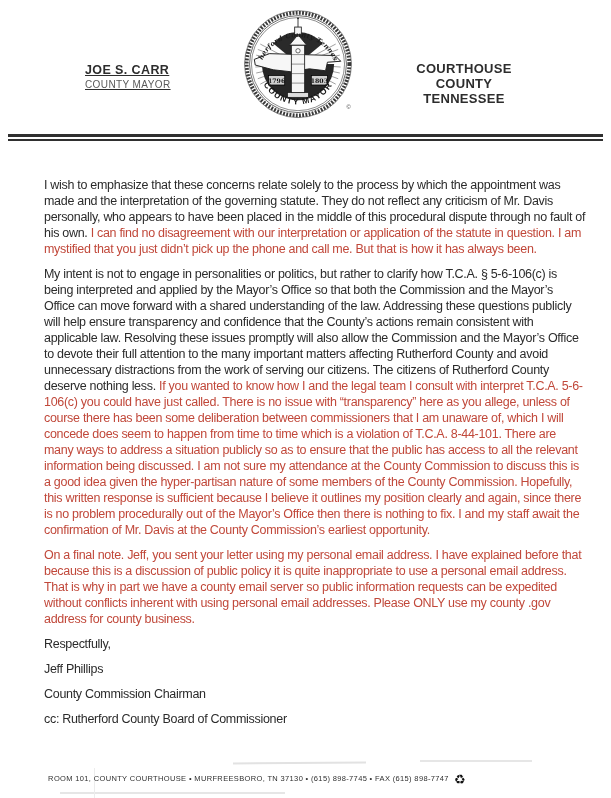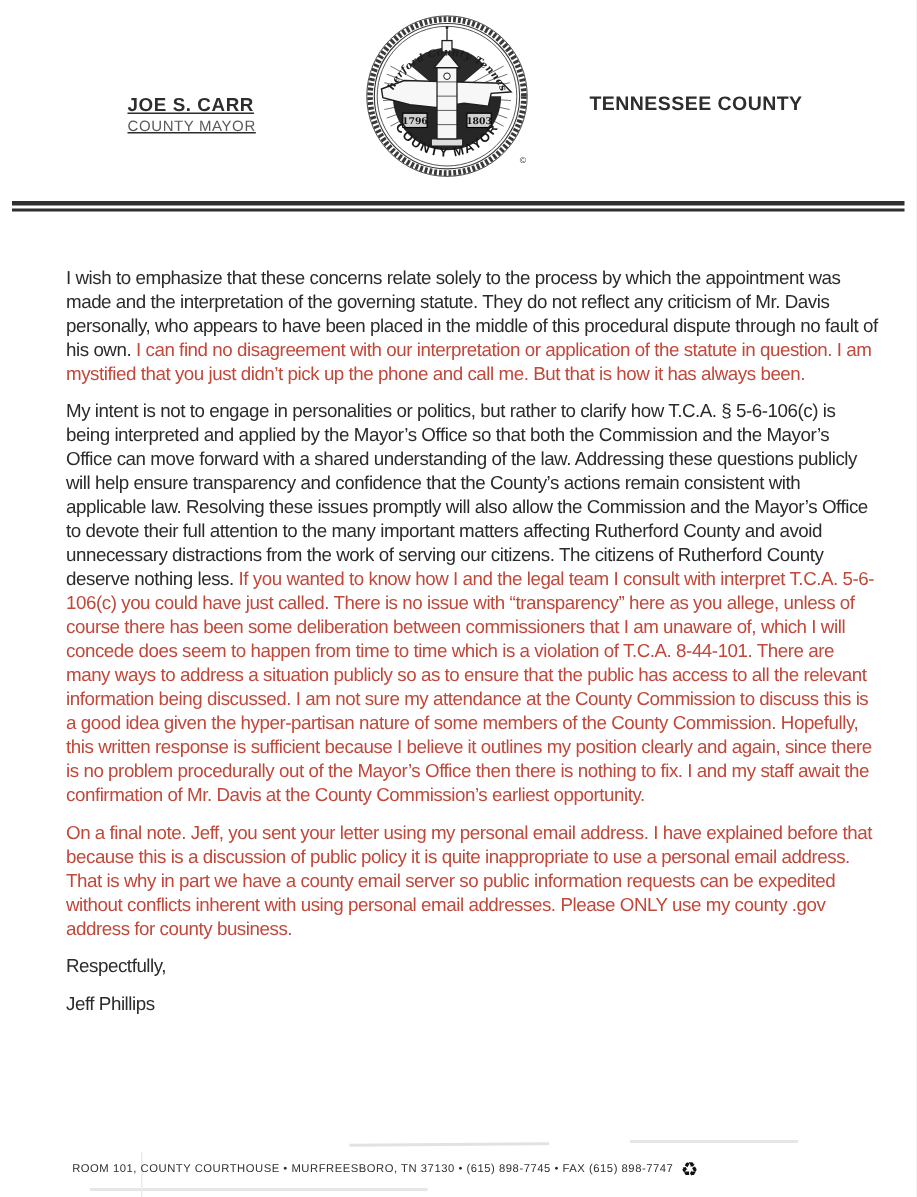--- a/index.html
+++ b/index.html
@@ -121,31 +121,34 @@
       <textPath href="#arcBot" startOffset="50%" text-anchor="middle">COUNTY MAYOR</textPath>
     </text>
 
     <circle cx="60" cy="58" r="51" fill="none" stroke="#3a3a3a" stroke-width="0.8"></circle>
     <circle cx="60" cy="58" r="54" fill="none" stroke="#3a3a3a" stroke-width="4" stroke-dasharray="2 1.4"></circle>
     <circle cx="60" cy="58" r="56.3" fill="none" stroke="#4a4a4a" stroke-width="0.7"></circle>
     <text x="111" y="105" font-size="6" fill="#333" font-family="Liberation Sans, sans-serif">©</text>
   </svg>
 
   <div class="county-block">
-    <div>TENNESSEE COUNTY</div>
+    <div>COURTHOUSE COUNTY</div>
+    <div>TENNESSEE</div>
   </div>
 
   <div class="rule"></div>
 
   <main class="letter">
       <p><span class="run">I wish to emphasize that these concerns relate solely to the process by which the appointment was made and the interpretation of the governing statute. They do not reflect any criticism of Mr. Davis personally, who appears to have been placed in the middle of this procedural dispute through no fault of his own. </span><span class="run red">I can find no disagreement with our interpretation or application of the statute in question. I am mystified that you just didn’t pick up the phone and call me. But that is how it has always been.</span></p>
       <p><span class="run">My intent is not to engage in personalities or politics, but rather to clarify how T.C.A. § 5-6-106(c) is being interpreted and applied by the Mayor’s Office so that both the Commission and the Mayor’s Office can move forward with a shared understanding of the law. Addressing these questions publicly will help ensure transparency and confidence that the County’s actions remain consistent with applicable law. Resolving these issues promptly will also allow the Commission and the Mayor’s Office to devote their full attention to the many important matters affecting Rutherford County and avoid unnecessary distractions from the work of serving our citizens. The citizens of Rutherford County deserve nothing less. </span><span class="run red">If you wanted to know how I and the legal team I consult with interpret T.C.A. 5-6-106(c) you could have just called.  There is no issue with “transparency” here as you allege, unless of course there has been some deliberation between commissioners that I am unaware of, which I will concede does seem to happen from time to time which is a violation of T.C.A. 8-44-101. There are many ways to address a situation publicly so as to ensure that the public has access to all the relevant information being discussed. I am not sure my attendance at the County Commission to discuss this is a good idea given the hyper-partisan nature of some members of the County Commission. Hopefully, this written response is sufficient because I believe it outlines my position clearly and again, since there is no problem procedurally out of the Mayor’s Office then there is nothing to fix. I and my staff await the confirmation of Mr. Davis at the County Commission’s earliest opportunity.</span></p>
       <p><span class="run red">On a final note. Jeff, you sent your letter using my personal email address. I have explained before that because this is a discussion of public policy it is quite inappropriate to use a personal email address. That is why in part we have a county email server so public information requests can be expedited without conflicts inherent with using personal email addresses. Please ONLY use my county .gov address for county business.</span></p>
       <p><span class="run">Respectfully,</span></p>
       <p><span class="run">Jeff Phillips</span></p>
+      <p><span class="run">County Commission Chairman</span></p>
+      <p><span class="run">cc: Rutherford County Board of Commissioner</span></p>
     </main>
 
   <div class="artifact a1"></div>
   <div class="artifact a2"></div>
   <div class="artifact a3"></div>
   <div class="artifact a4"></div>
 
   <footer class="footer">
     <span>ROOM 101, COUNTY COURTHOUSE • MURFREESBORO, TN 37130 • (615) 898-7745 • FAX (615) 898-7747</span><span class="recycle">♻</span>
   </footer>

